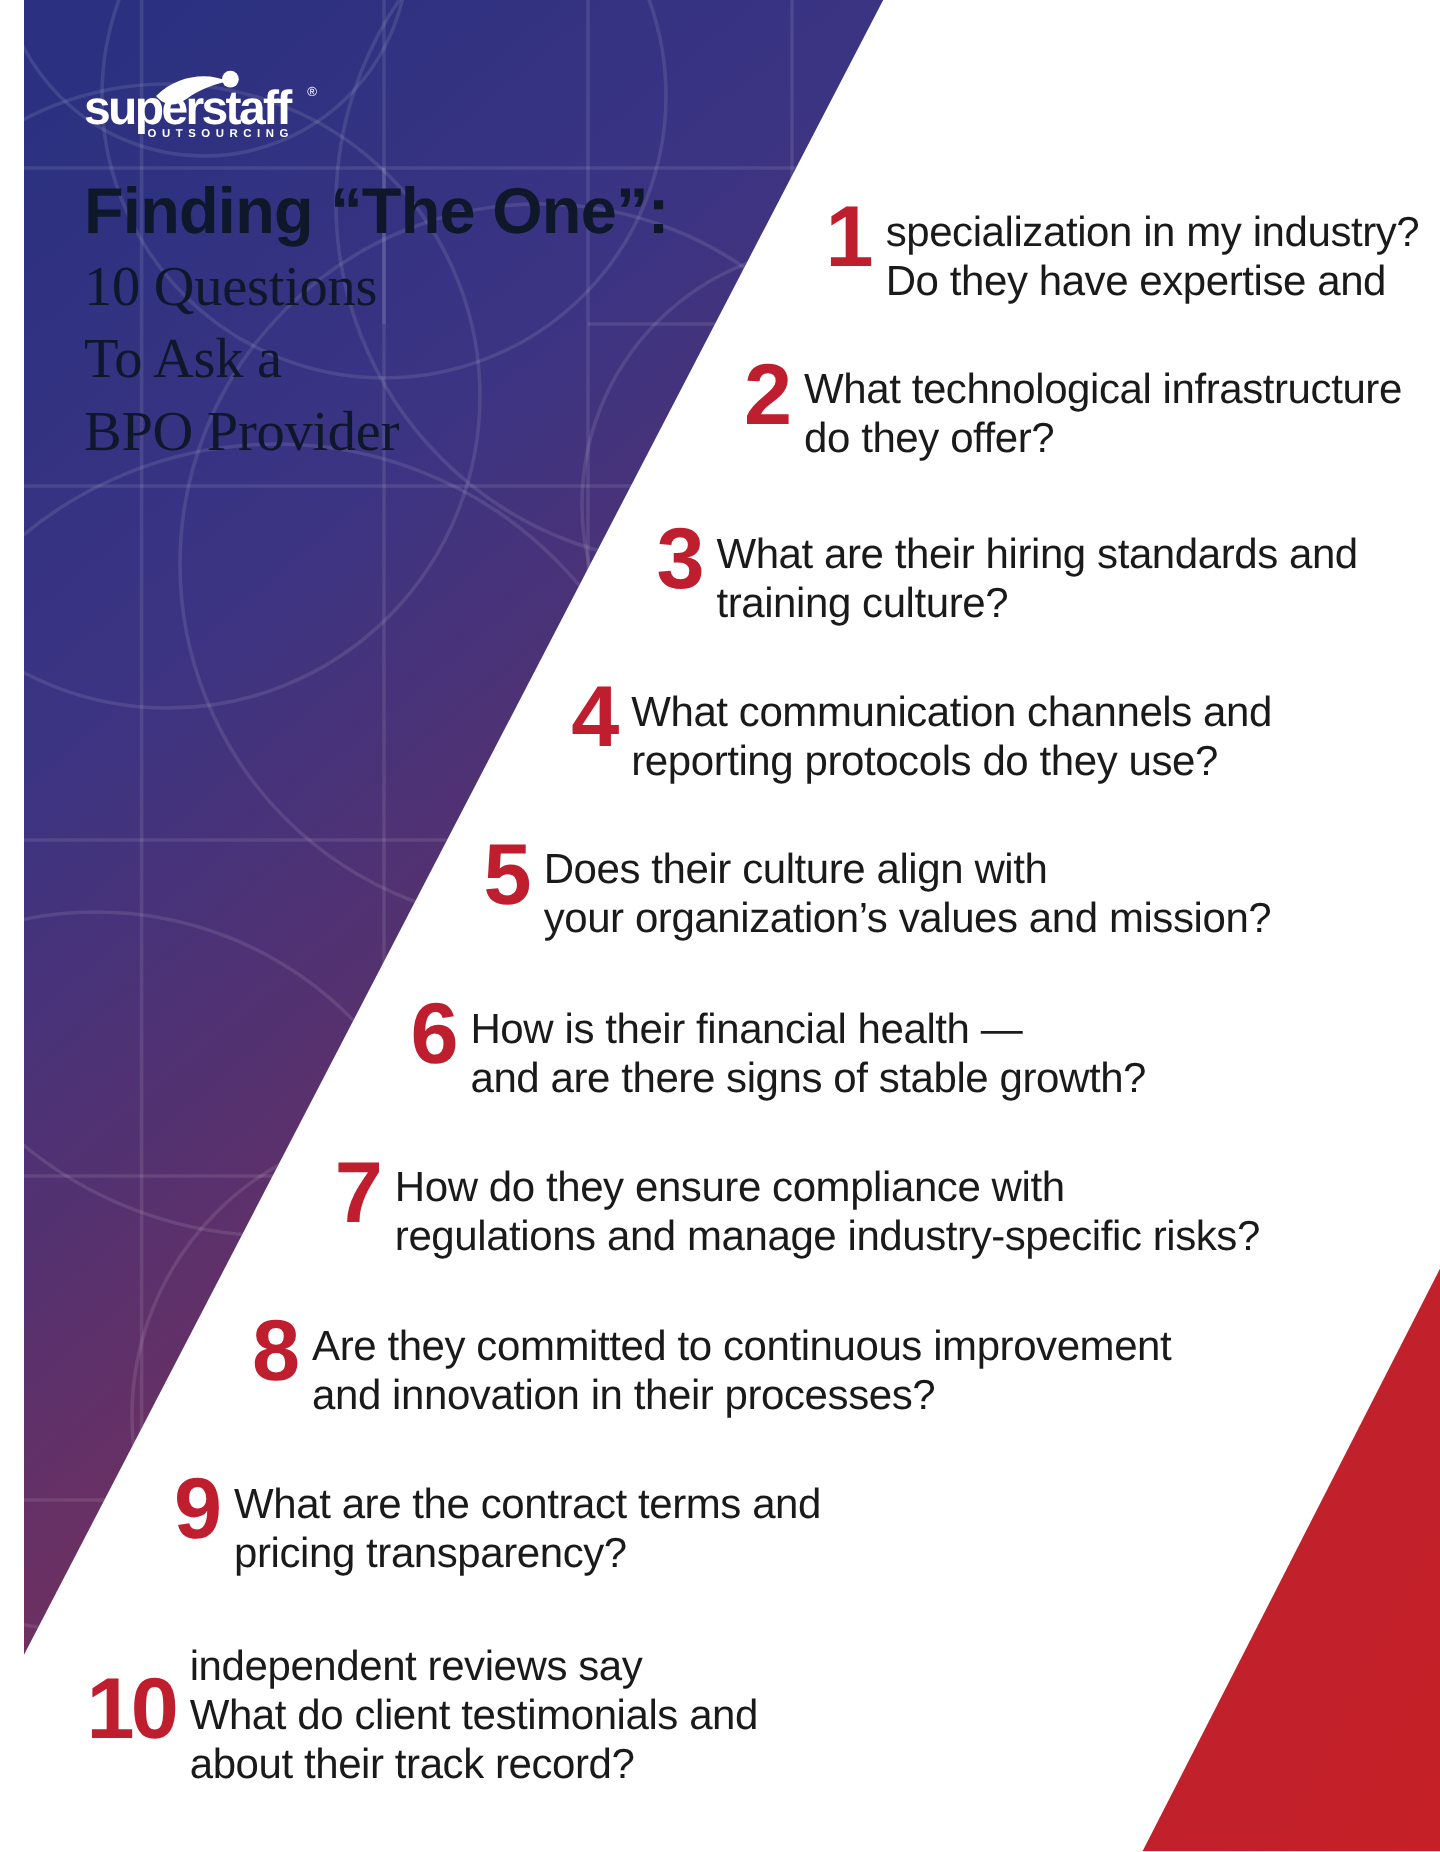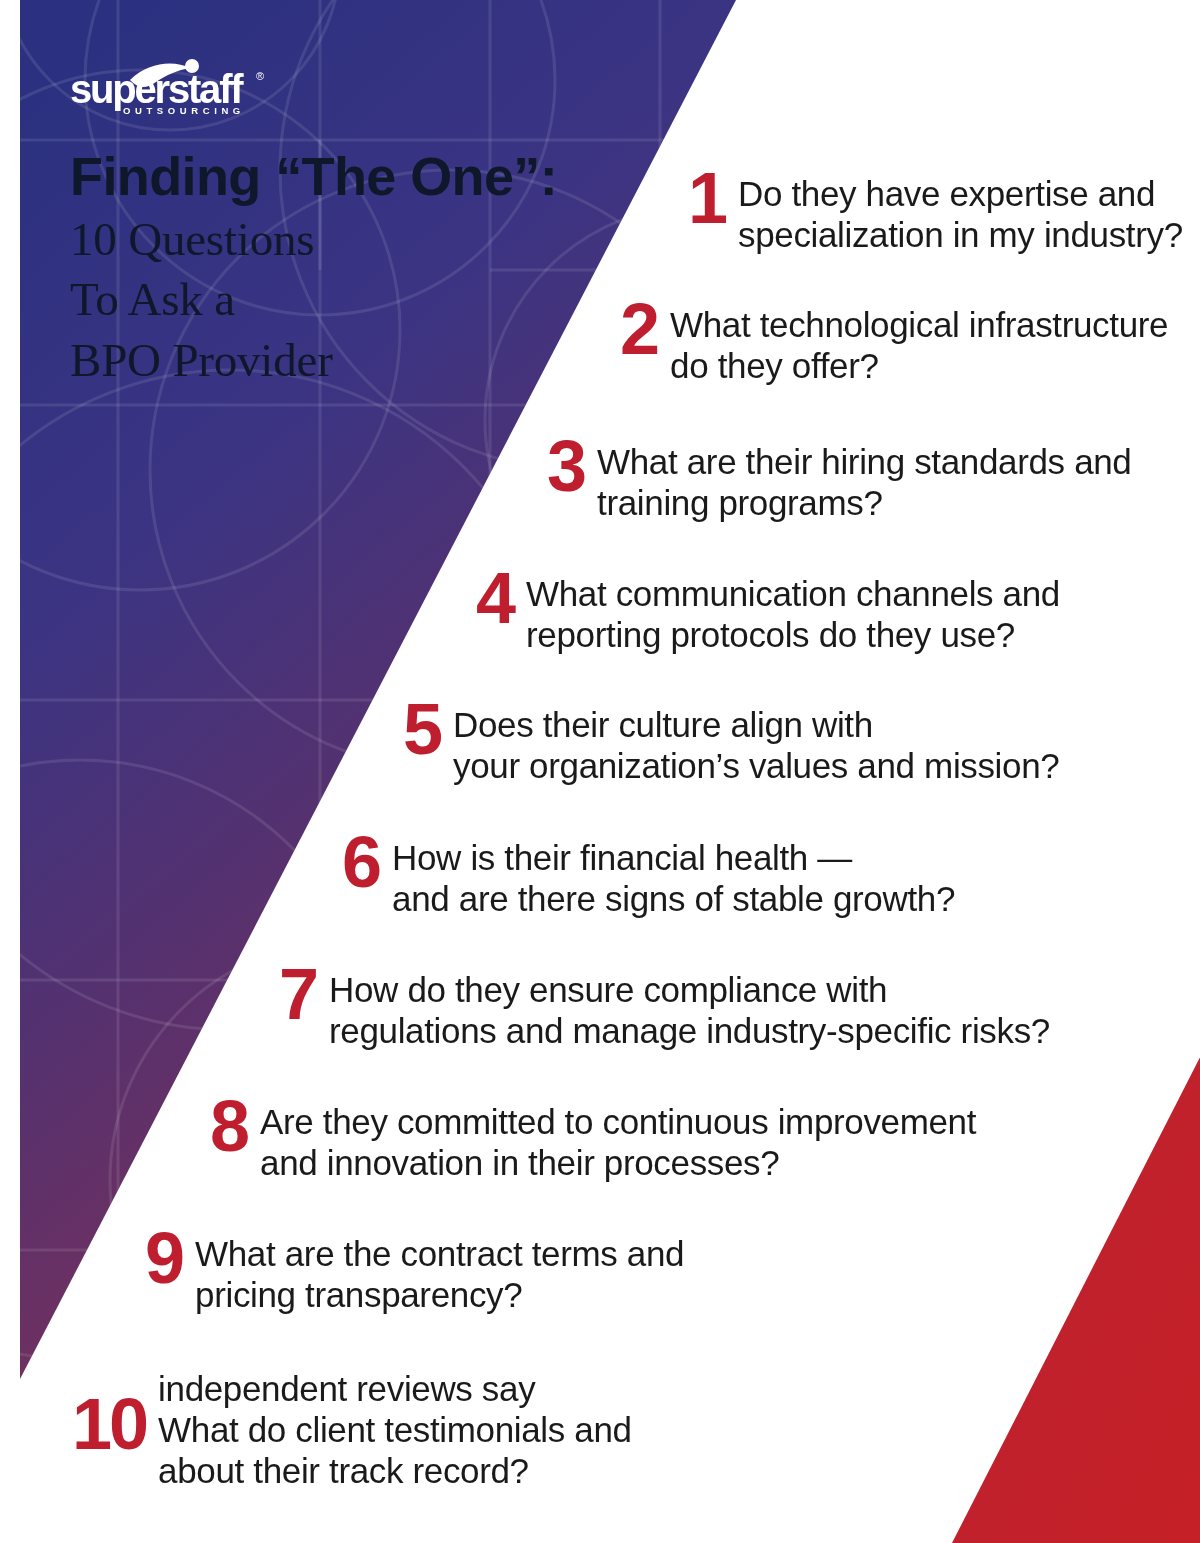--- a/index.html
+++ b/index.html
@@ -140,36 +140,36 @@
       <div>10 Questions</div>
       <div>To Ask a</div>
       <div>BPO Provider</div>
     </div>
   </div>
 
   <div id="questions">
       <div class="q-item" style="left: 668px; top: 172px;">
         <div class="q-num">1</div>
         <div class="q-text">
+          <div>specialization in my industry?</div>
           <div>Do they have expertise and</div>
-          <div>specialization in my industry?</div>
         </div>
       </div>
       <div class="q-item" style="left: 600px; top: 303px;">
         <div class="q-num">2</div>
         <div class="q-text">
           <div>What technological infrastructure</div>
           <div>do they offer?</div>
         </div>
       </div>
       <div class="q-item" style="left: 527px; top: 440px;">
         <div class="q-num">3</div>
         <div class="q-text">
           <div>What are their hiring standards and</div>
-          <div>training programs?</div>
+          <div>training culture?</div>
         </div>
       </div>
       <div class="q-item" style="left: 456px; top: 572px;">
         <div class="q-num">4</div>
         <div class="q-text">
           <div>What communication channels and</div>
           <div>reporting protocols do they use?</div>
         </div>
       </div>
       <div class="q-item" style="left: 383px; top: 703px;">

